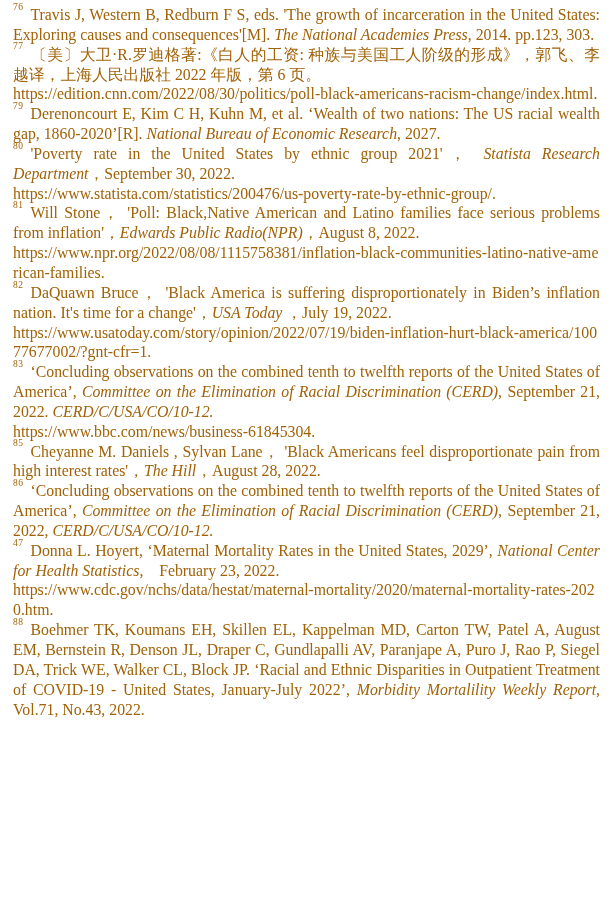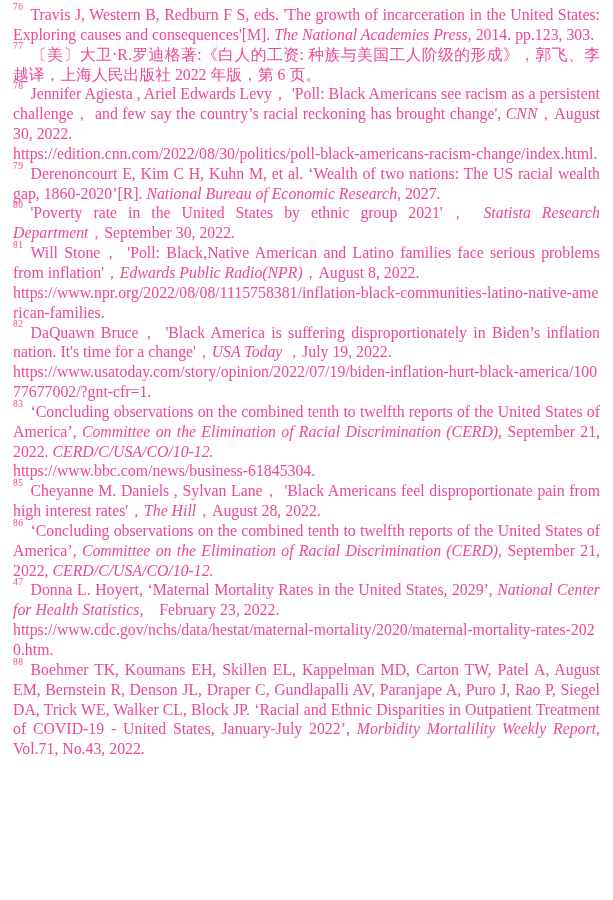--- a/index.html
+++ b/index.html
@@ -6,21 +6,21 @@
   body {
     width: 613px; height: 900px;
     background: #ffffff;
     overflow: hidden;
   }
   .page {
     box-sizing: border-box;
     width: 613px; height: 900px;
     padding: 5px 13px 0 13px;
     background: #ffffff;
-    color: #ec4899;
+    color: #a16207;
     font-family: "Liberation Serif", "DejaVu Serif", serif;
     font-size: 15.8px;
     line-height: 19.85px;
   }
   .fn-block { margin: 0; }
   p.fn {
     margin: 0;
     text-align: justify;
     text-justify: inter-word;
   }
@@ -45,28 +45,28 @@
 
 <div class="page">
   <div id="footnote-list">
       <div class="fn-block">
         <p class="fn"><sup class="fn-num">76</sup><span>Travis J, Western B, Redburn F S, eds. 'The growth of incarceration in the United States: Exploring causes and consequences'[M]. </span><em class="fn-italic">The National Academies Press</em><span>, 2014. pp.123, 303.</span></p>
       </div>
       <div class="fn-block">
         <p class="fn"><sup class="fn-num">77</sup><span>〔美〕大卫·R.罗迪格著:《白人的工资: 种族与美国工人阶级的形成》，郭飞、李越译，上海人民出版社 2022 年版，第 6 页。</span></p>
       </div>
       <div class="fn-block">
-        <p class="fn"><sup class="fn-num">78</sup><span>Jennifer Agiesta , Ariel Edwards Levy， 'Poll: Black Americans see racism as a persistent challenge， and few say the country’s racial reckoning has brought change', </span><em class="fn-italic">CNN</em><span>，August 30, 2022.</span></p>
         <div class="fn-url">https://edition.cnn.com/2022/08/30/politics/poll-black-americans-racism-change/index.html.</div>
       </div>
       <div class="fn-block">
         <p class="fn"><sup class="fn-num">79</sup><span>Derenoncourt E, Kim C H, Kuhn M, et al. ‘Wealth of two nations: The US racial wealth gap, 1860-2020’[R]. </span><em class="fn-italic">National Bureau of Economic Research</em><span>, 2027.</span></p>
       </div>
       <div class="fn-block">
         <p class="fn"><sup class="fn-num">80</sup><span>'Poverty rate in the United States by ethnic group 2021'， </span><em class="fn-italic">Statista Research Department</em><span>，September 30, 2022.</span></p>
+        <div class="fn-url">https://www.statista.com/statistics/200476/us-poverty-rate-by-ethnic-group/.</div>
       </div>
       <div class="fn-block">
         <p class="fn"><sup class="fn-num">81</sup><span>Will Stone，  'Poll: Black,Native American and Latino families face serious problems from inflation'，</span><em class="fn-italic">Edwards Public Radio(NPR)</em><span>，August 8, 2022.</span></p>
         <div class="fn-url">https://www.npr.org/2022/08/08/1115758381/inflation-black-communities-latino-native-american-families.</div>
       </div>
       <div class="fn-block">
         <p class="fn"><sup class="fn-num">82</sup><span>DaQuawn Bruce， 'Black America is suffering disproportionately in Biden’s inflation nation. It's time for a change'，</span><em class="fn-italic">USA Today</em><span> ，July 19, 2022.</span></p>
         <div class="fn-url">https://www.usatoday.com/story/opinion/2022/07/19/biden-inflation-hurt-black-america/10077677002/?gnt-cfr=1.</div>
       </div>
       <div class="fn-block">

